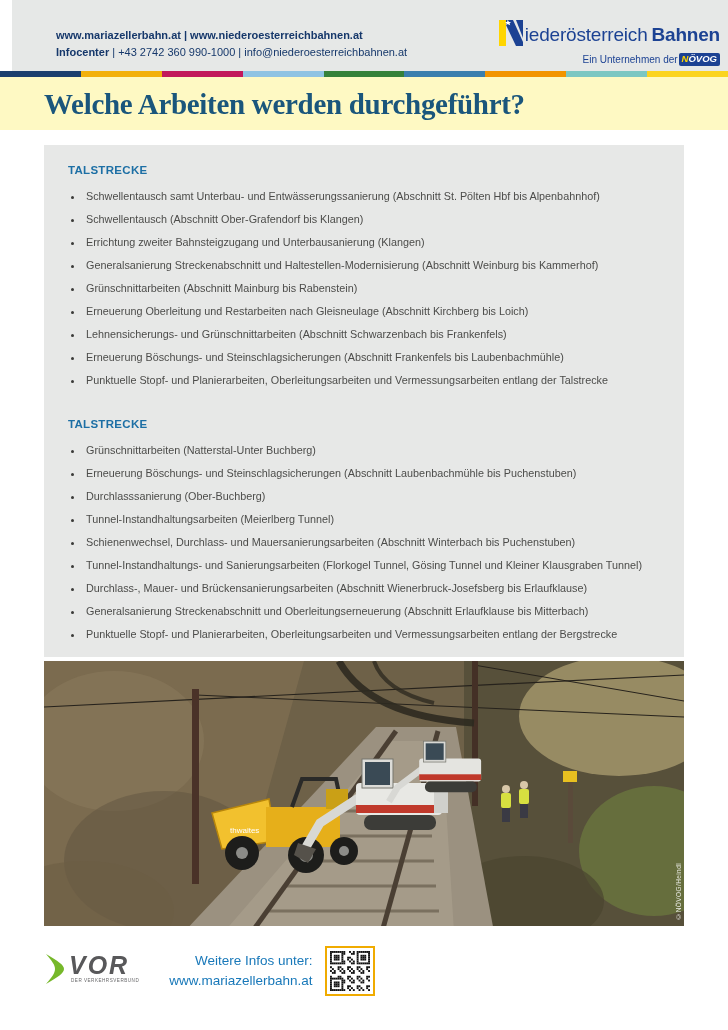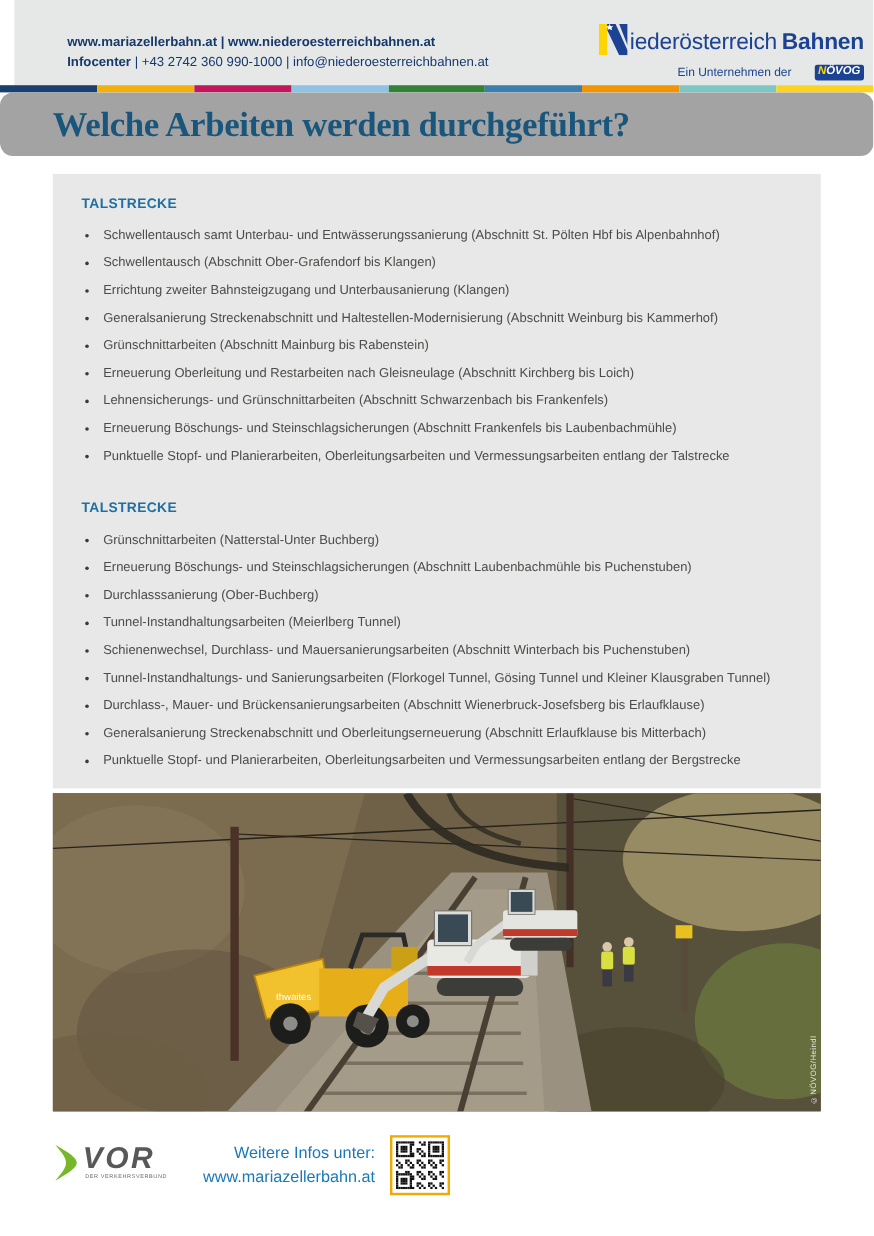--- a/index.html
+++ b/index.html
@@ -10,29 +10,29 @@
   .header { position:absolute; left:12px; top:0; width:728px; height:71px; background:#e6e8e7;padding-left:20px; }
   .contact { position:absolute; left:44px; top:27px; font-size:11px; color:#16386b; line-height:17px; }
   .contact .b { font-weight:bold; }
   .brand { position:absolute; right:40px; top:20px; text-align:right; }
   .brand-row1 { display:flex; align-items:center; justify-content:flex-start; }
   .brand-name { font-size:19px; color:#1c4293; letter-spacing:-0.2px; margin-left:2px; }
   .brand-name .bold { font-weight:bold; margin-left:4px; }
   .brand-row2 { display:flex; align-items:center; justify-content:flex-end; margin-top:3px;
                 font-size:10px; color:#1c4293; }
   .novog-box { display:inline-block; background:#1c4293; border-radius:2px; padding:0 3px 1px;
-               margin-left:19px; font-size:9.5px; font-weight:bold; font-style:italic; line-height:12px; }
+               margin-left:1px; font-size:9.5px; font-weight:bold; font-style:italic; line-height:12px; }
   .novog-box .n { color:#ffd500; } .novog-box .rest { color:#ffffff; }
 
   
   .stripe { position:absolute; left:0; top:71px; width:728px; height:6px; display:flex; }
   .stripe-seg { flex:1 1 0; height:100%; }
 
   
-  .banner { position:absolute; left:0; top:77px; width:728px; height:53px; background:#a3a3a3;border-radius:11px; }
+  .banner { position:absolute; left:0; top:77px; width:728px; height:53px; background:#fef9c3; }
   .banner h1 { margin:0; padding:11px 0 0 44px; font-family:"Liberation Serif", serif;
                font-weight:bold; font-size:29px; color:#1a567c; letter-spacing:-0.3px; }
 
   
   .content-box { position:absolute; left:44px; top:145px; width:640px; height:512px;
                  background:#e7e8e7; box-sizing:border-box; padding:18px 24px; overflow:hidden; }
   .section-heading { color:#1d6fa5; font-weight:bold; font-size:11.5px; letter-spacing:0.3px;
                      line-height:14px; margin:0 0 8px; }
   .bullet-list { margin:0 0 25px; padding:0 0 0 15px; list-style:disc; }
   .bullet-list li { font-size:10.8px; color:#4c4c4a; line-height:23px; padding-left:3px; }

